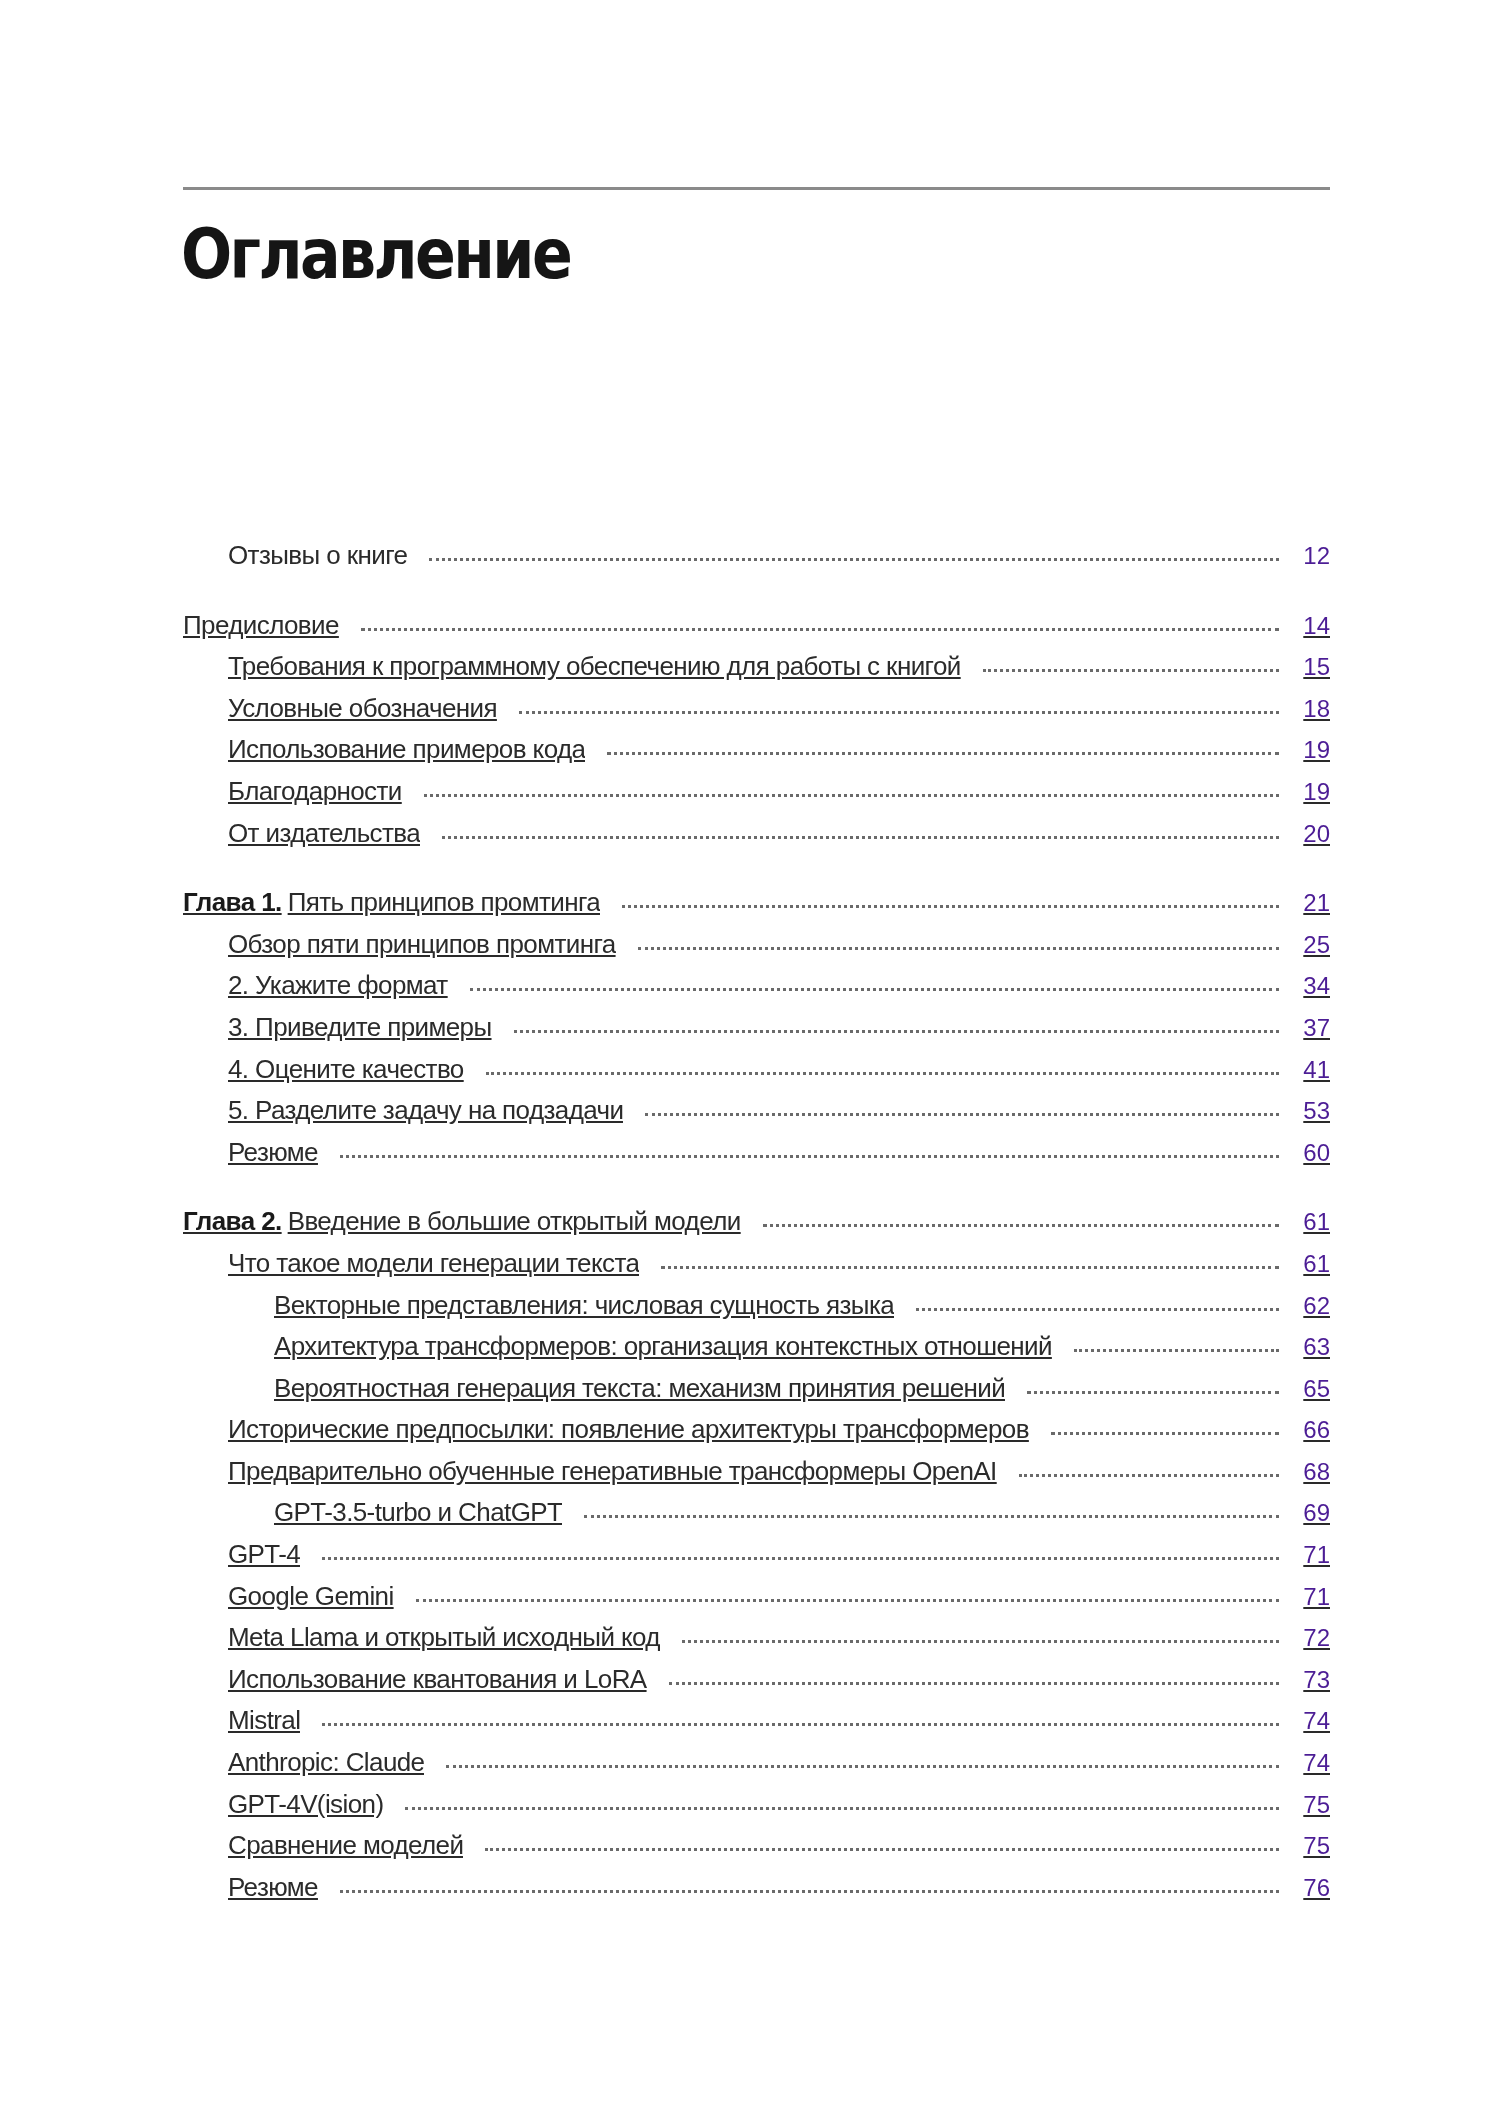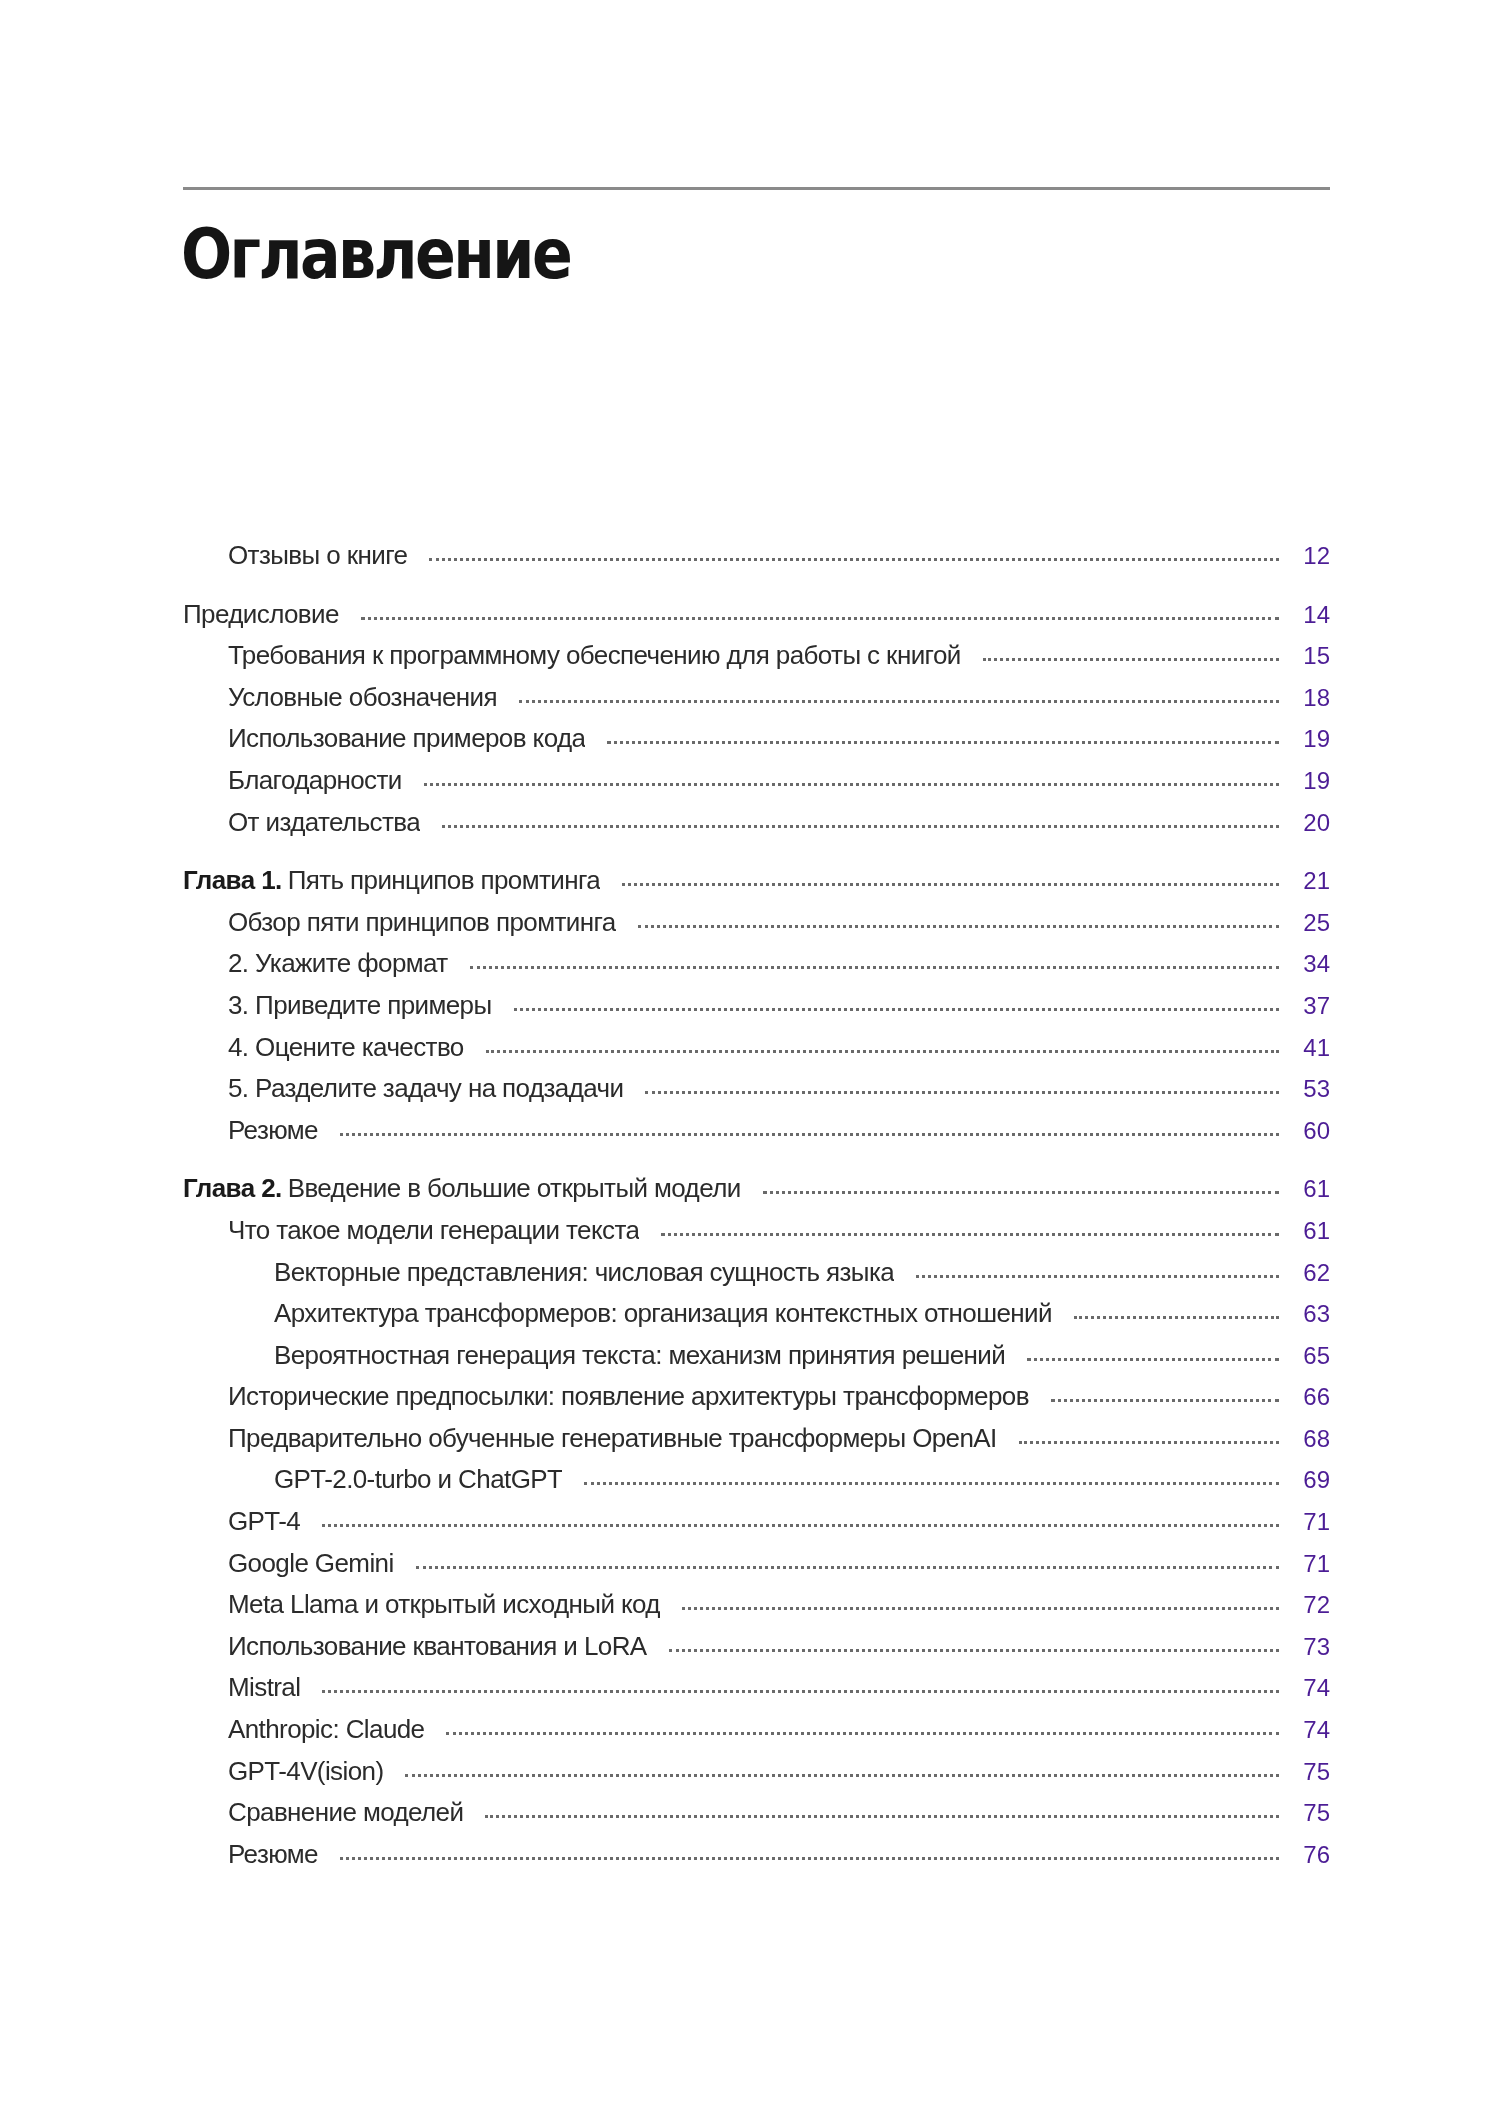--- a/index.html
+++ b/index.html
@@ -46,21 +46,22 @@
       position: absolute;
       left: 183px;
       width: 1147px;
       top: 535px;
     }
     .toc-group {
       margin: 0;
       padding: 0;
     }
     .toc-group + .toc-group {
-      margin-top: 17px;
+      margin-top: 28px;
+      text-decoration: underline;
     }
     .toc-entry {
       display: flex;
       align-items: baseline;
       height: 41.6px;
       line-height: 41.6px;
       font-size: 26px;
       color: #2b2b2b;
       white-space: nowrap;
       cursor: pointer;
@@ -211,21 +212,21 @@
           <span class="entry-text"><span>Исторические предпосылки: появление архитектуры трансформеров</span></span>
           <span class="leader"></span>
           <span class="page-num">66</span>
         </div>
         <div class="toc-entry level-1">
           <span class="entry-text"><span>Предварительно обученные генеративные трансформеры OpenAI</span></span>
           <span class="leader"></span>
           <span class="page-num">68</span>
         </div>
         <div class="toc-entry level-2">
-          <span class="entry-text"><span>GPT-2.0-turbo и ChatGPT</span></span>
+          <span class="entry-text"><span>GPT-3.5-turbo и ChatGPT</span></span>
           <span class="leader"></span>
           <span class="page-num">69</span>
         </div>
         <div class="toc-entry level-1">
           <span class="entry-text"><span>GPT-4</span></span>
           <span class="leader"></span>
           <span class="page-num">71</span>
         </div>
         <div class="toc-entry level-1">
           <span class="entry-text"><span>Google Gemini</span></span>

